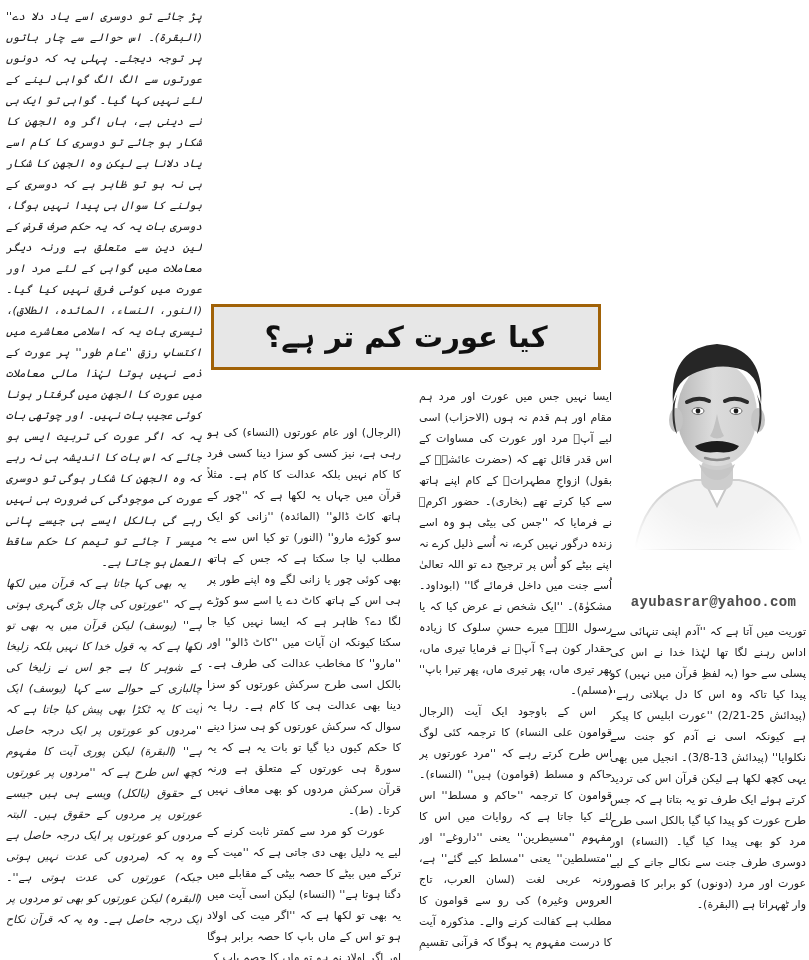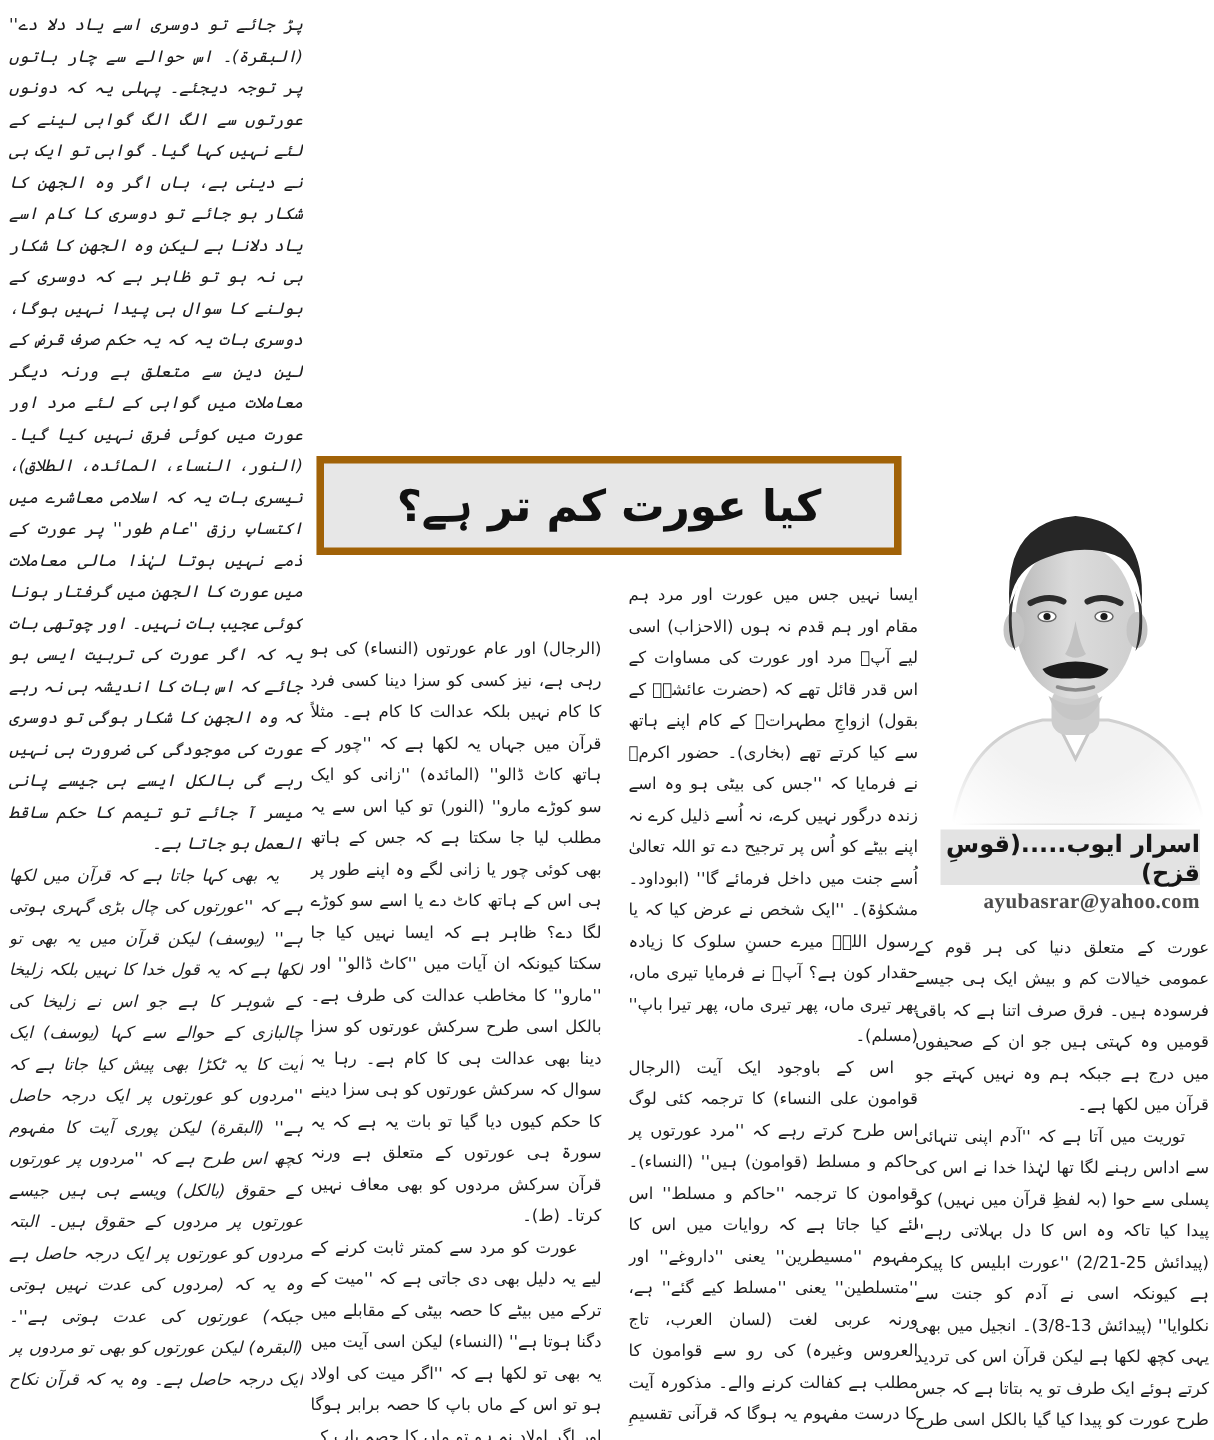--- a/index.html
+++ b/index.html
@@ -17,40 +17,40 @@
     overflow:hidden;
   }
   .col p{margin:0;}
   .col p + p{text-indent:16px;}
   .col-1{left:6px;top:6px;width:196px;height:926px;font-style:italic;}
   .col-2{left:207px;top:386px;width:194px;height:570px;margin-top:36px;}
   .col-3{left:409px;top:386px;width:193px;height:570px;margin-left:10px;}
   .col-4{left:610px;top:621px;width:196px;height:335px;}
   .headline{
     position:absolute;left:211px;top:304px;width:390px;height:66px;
-    background:#e7e7e7;border:5px solid #a16207;box-sizing:border-box;
+    background:#e7e7e7;border:3px solid #a16207;box-sizing:border-box;
     display:flex;align-items:center;justify-content:center;
     direction:rtl;font-family:"DejaVu Sans",sans-serif;
     font-weight:bold;font-size:29px;color:#111;
   }
   .photo{
     position:absolute;left:625px;top:330px;width:184px;height:220px;
     background:#fff;
   }
   .author-box{
     position:absolute;left:627px;top:553px;width:173px;height:37px;
     background:#e3e3e3;
     display:flex;align-items:center;justify-content:center;
     direction:rtl;font-family:"DejaVu Sans",sans-serif;
     font-weight:bold;font-size:16px;color:#161616;
   }
   .email{
     position:absolute;left:627px;top:594px;width:173px;height:20px;
-    text-align:right;
-    font-family:Liberation Serif, serif;
+    text-align:center;
+    font-family:Liberation Mono, monospace;
     font-weight:bold;font-size:14px;color:#4d4d4d;letter-spacing:0.3px;
   }
 </style>
 </head>
 <body>
 
 <div class="page">
 
   <div class="headline">
     <span>کیا عورت کم تر ہے؟</span>
@@ -98,28 +98,24 @@
       <path d="M70 116 Q92 106 114 116 Q110 124 92 122 Q74 124 70 116 Z" fill="#1c1c1c"></path>
 
       <path d="M80 128 Q92 132 104 128" stroke="#8a8a8a" stroke-width="2.4" fill="none" stroke-linecap="round"></path>
 
       <path d="M74 134 Q92 146 110 134 Q104 150 92 150 Q80 150 74 134" fill="#c6c6c6"></path>
 
       <rect width="184" height="220" fill="url(#fade)"></rect>
     </svg>
   </div>
 
-  <div class="author-box">
-    <span>اسرار ایوب.....(قوسِ قزح)</span>
-  </div>
 
   <div class="email">ayubasrar@yahoo.com</div>
 
   <div class="col col-4">
-    <p>عورت کے متعلق دنیا کی ہر قوم کے عمومی خیالات کم و بیش ایک ہی جیسے فرسودہ ہیں۔ فرق صرف اتنا ہے کہ باقی قومیں وہ کہتی ہیں جو ان کے صحیفوں میں درج ہے جبکہ ہم وہ نہیں کہتے جو قرآن میں لکھا ہے۔</p>
     <p>توریت میں آتا ہے کہ ''آدم اپنی تنہائی سے اداس رہنے لگا تھا لہٰذا خدا نے اس کی پسلی سے حوا (بہ لفظِ قرآن میں نہیں) کو پیدا کیا تاکہ وہ اس کا دل بہلاتی رہے'' (پیدائش 25-2/21) ''عورت ابلیس کا پیکر ہے کیونکہ اسی نے آدم کو جنت سے نکلوایا'' (پیدائش 13-3/8)۔ انجیل میں بھی یہی کچھ لکھا ہے لیکن قرآن اس کی تردید کرتے ہوئے ایک طرف تو یہ بتاتا ہے کہ جس طرح عورت کو پیدا کیا گیا بالکل اسی طرح مرد کو بھی پیدا کیا گیا۔ (النساء) اور دوسری طرف جنت سے نکالے جانے کے لیے عورت اور مرد (دونوں) کو برابر کا قصور وار ٹھہراتا ہے (البقرة)۔</p>
 
   </div>
 
   <div class="col col-3">
     <p>ایسا نہیں جس میں عورت اور مرد ہم مقام اور ہم قدم نہ ہوں (الاحزاب) اسی لیے آپؐ مرد اور عورت کی مساوات کے اس قدر قائل تھے کہ (حضرت عائشہؓ کے بقول) ازواجِ مطہراتؓ کے کام اپنے ہاتھ سے کیا کرتے تھے (بخاری)۔ حضور اکرمؐ نے فرمایا کہ ''جس کی بیٹی ہو وہ اسے زندہ درگور نہیں کرے، نہ اُسے ذلیل کرے نہ اپنے بیٹے کو اُس پر ترجیح دے تو اللہ تعالیٰ اُسے جنت میں داخل فرمائے گا'' (ابوداود۔ مشکوٰۃ)۔ ''ایک شخص نے عرض کیا کہ یا رسول اللہؐ میرے حسنِ سلوک کا زیادہ حقدار کون ہے؟ آپؐ نے فرمایا تیری ماں، پھر تیری ماں، پھر تیری ماں، پھر تیرا باپ'' (مسلم)۔</p>
     <p>اس کے باوجود ایک آیت (الرجال قوامون علی النساء) کا ترجمہ کئی لوگ اس طرح کرتے رہے کہ ''مرد عورتوں پر حاکم و مسلط (قوامون) ہیں'' (النساء)۔ قوامون کا ترجمہ ''حاکم و مسلط'' اس لئے کیا جاتا ہے کہ روایات میں اس کا مفہوم ''مسیطرین'' یعنی ''داروغے'' اور ''متسلطین'' یعنی ''مسلط کیے گئے'' ہے، ورنہ عربی لغت (لسان العرب، تاج العروس وغیرہ) کی رو سے قوامون کا مطلب ہے کفالت کرنے والے۔ مذکورہ آیت کا درست مفہوم یہ ہوگا کہ قرآنی تقسیمِ کار کی رو سے 'مرد عورتوں کے کفیل ہیں' کیونکہ عورتیں اپنے خاص فرائض کی انجام دہی کے دوران اکتسابِ رزق سے معذور ہو جاتی ہیں۔</p>
 
   </div>
 

